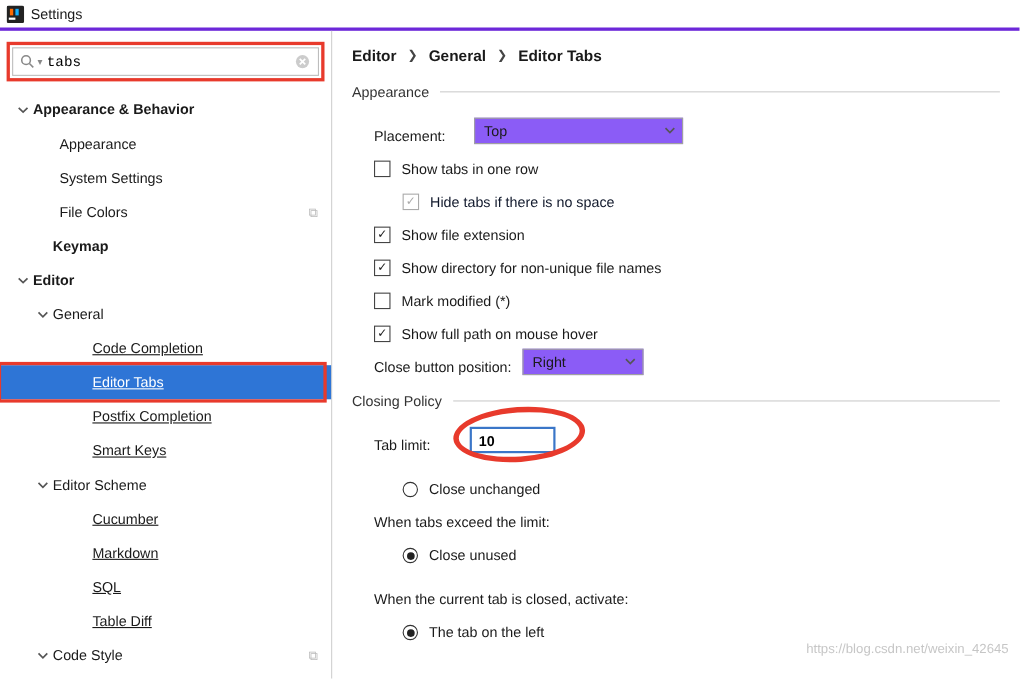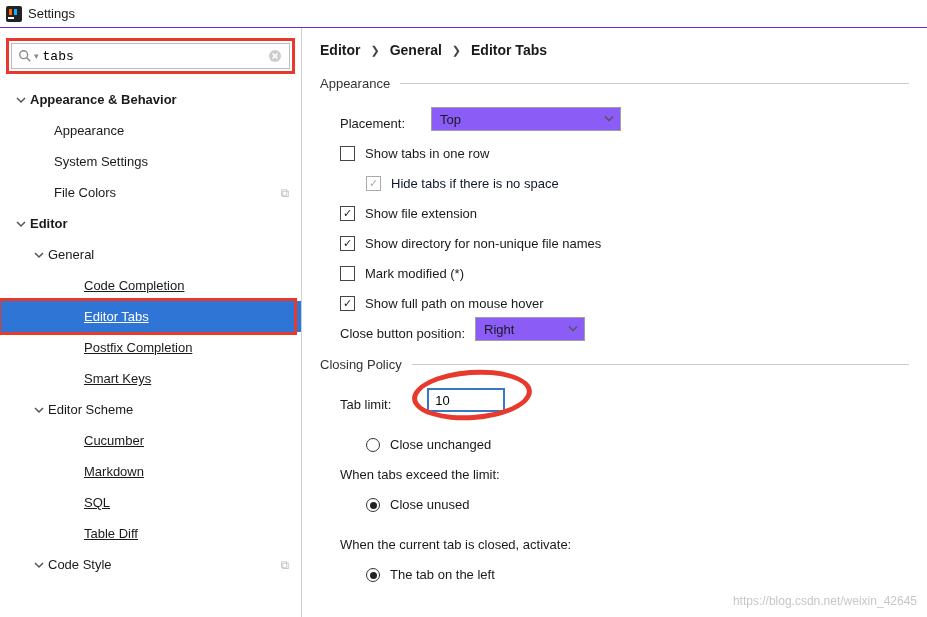--- a/index.html
+++ b/index.html
@@ -7,21 +7,21 @@
       font-family: "Segoe UI", Tahoma, sans-serif;
       font-size: 13px;
       color: #1a1a1a;
       background: #fff;
       width: 927px;
       height: 617px;
       overflow: hidden;
     }
     .titlebar {
       height: 28px;
-      border-bottom: 1px solid #6d28d9;
+      border-bottom: 3px solid #6d28d9;
       display: flex;
       align-items: center;
       padding-left: 6px;
       gap: 6px;
     }
     .app-icon {
       width: 16px;
       height: 16px;
       display: inline-block;
     }
@@ -185,31 +185,32 @@
       background: #222;
       border-radius: 50%;
     }
     .num-input {
       border: 2px solid #3a76c8;
       height: 24px;
       width: 78px;
       padding: 0 6px;
       font-size: 13px;
       outline: none;
+      font-weight: bold;
     }
     .ellipse {
       position: absolute;
       border: 5px solid #e83a2c;
       border-radius: 50%;
       pointer-events: none;
     }
     .watermark {
       position: absolute;
       right: 10px;
-      bottom: 9px;
+      bottom: 20px;
       color: rgba(160,160,160,0.6);
       font-size: 12px;
     }
   </style>
 </head>
 <body>
 
 <div class="titlebar">
   <span class="app-icon">
     <svg viewBox="0 0 16 16">
@@ -259,20 +260,24 @@
       </div>
       <div class="row lvl1">
         <span class="chev"></span>
         <span class="label">System Settings</span>
       </div>
       <div class="row lvl1">
         <span class="chev"></span>
         <span class="label">File Colors</span>
         <span class="trail">⧉</span>
       </div>
+      <div class="row lvl0 bold" style="padding-left:22px">
+        <span class="chev"></span>
+        <span class="label">Keymap</span>
+      </div>
       <div class="row lvl0 bold">
         <span class="chev">
           <svg width="10" height="10" viewBox="0 0 10 10">
               <path d="M1 3 L5 7 L9 3" fill="none" stroke="#555" stroke-width="1.5"></path>
             </svg>
         </span>
         <span class="label">Editor</span>
       </div>
       <div class="row lvl1" style="padding-left:22px">
         <span class="chev">

